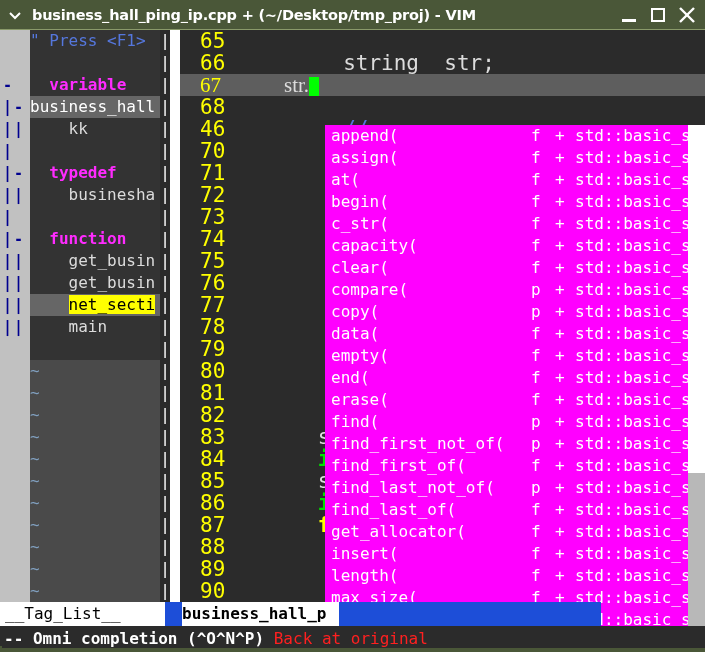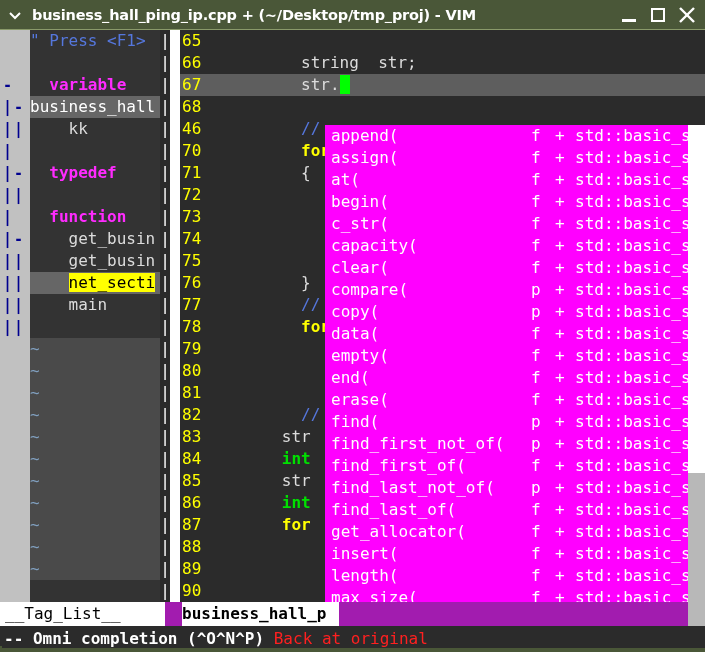--- a/index.html
+++ b/index.html
@@ -140,24 +140,25 @@
     position: absolute;
     left: 180px; top: 0;
     width: 525px; height: 572px;
     background: #2b2b2b;
     overflow: hidden;
   }
   .ed-row {
     position: relative;
     height: 22px;
     line-height: 22px;
-    font-size: 16px;
-    white-space: pre;
-  }
-  .ed-row.cursorline { background: #5e5e5e; }
+    font-size: 21px;
+    white-space: pre;
+    padding-left: 18px;
+  }
+  .ed-row.cursorline { background: #5e5e5e; font-family: Liberation Serif, serif; }
   .lnum {
     display: inline-block;
     width: 44px;
     color: #ffff00;
     text-align: left;
     padding-left: 2px;
   }
   .code { color: #dcdcdc; }
   .c-comment { color: #5577dd; }
   .c-keyword { color: #ffff00; font-weight: bold; }
@@ -213,22 +214,22 @@
     top: 348px;
     width: 17px;
     height: 179px;
     background: #b8b8b8;
   }
 
   
   .statusline {
     position: absolute;
     left: 0; top: 572px;
-    width: 688px; height: 24px;
-    background: #a21caf;
+    width: 601px; height: 24px;
+    background: #1d4ed8;
     color: #000000;
     font-size: 16px;
     line-height: 24px;
     white-space: pre;
     overflow: hidden;
   }
   .sl-taglist {
     position: absolute;
     left: 0; top: 0;
     width: 165px;
@@ -335,20 +336,21 @@
       </div>
 
     <div class="taglist" id="taglist">
         <div class="tl-row comment">" Press &lt;F1&gt;</div>
         <div class="tl-row blank">&nbsp;</div>
         <div class="tl-row kind">  variable</div>
         <div class="tl-row header">business_hall</div>
         <div class="tl-row">    kk</div>
         <div class="tl-row blank">&nbsp;</div>
         <div class="tl-row kind">  typedef</div>
+        <div class="tl-row">    businesha</div>
         <div class="tl-row blank">&nbsp;</div>
         <div class="tl-row kind">  function</div>
         <div class="tl-row">    get_busin</div>
         <div class="tl-row">    get_busin</div>
         <div class="tl-row cursor"><span>    </span><span class="hl-search">net_secti</span></div>
         <div class="tl-row">    main</div>
         <div class="tl-row blank">&nbsp;</div>
         <div class="tl-row tilde">~</div>
         <div class="tl-row tilde">~</div>
         <div class="tl-row tilde">~</div>

